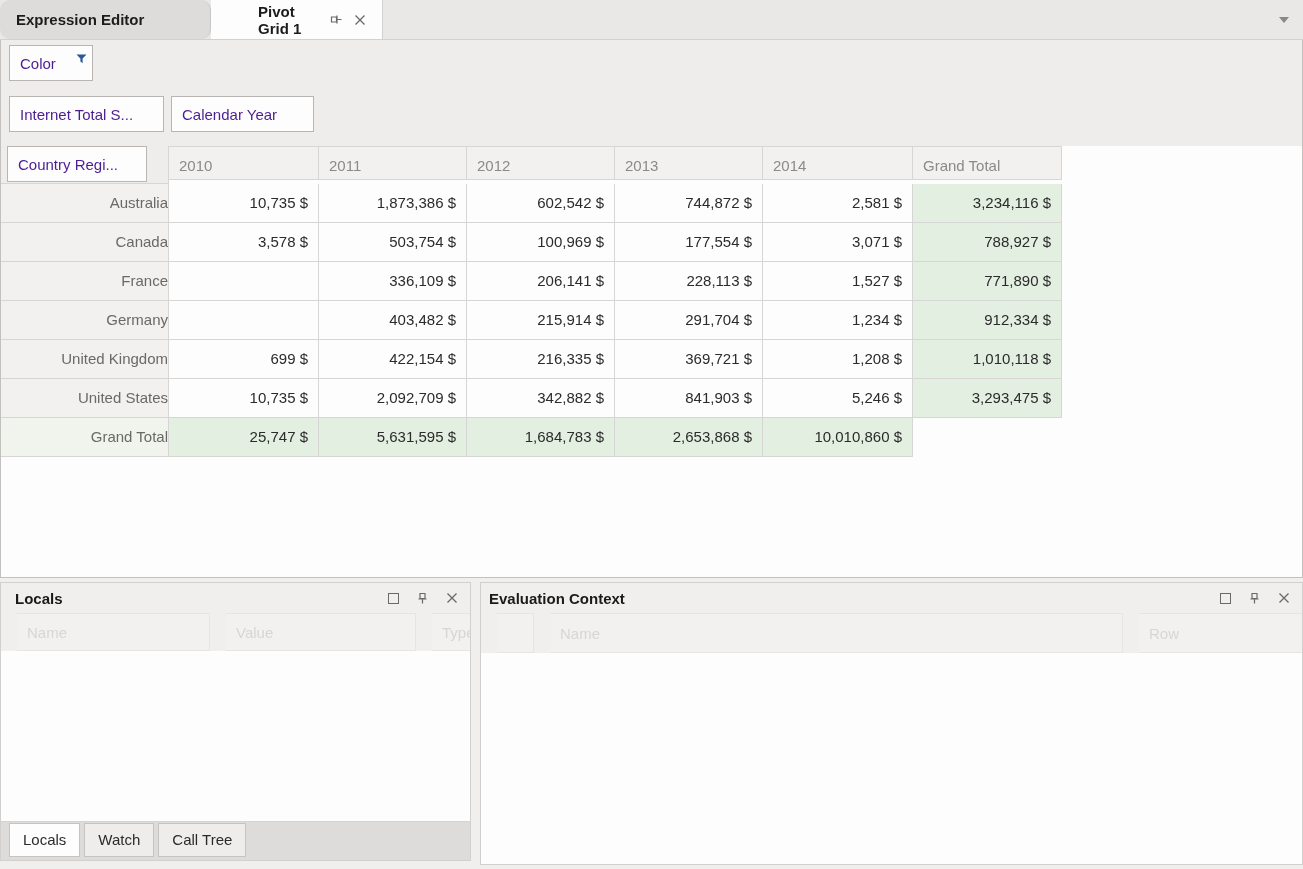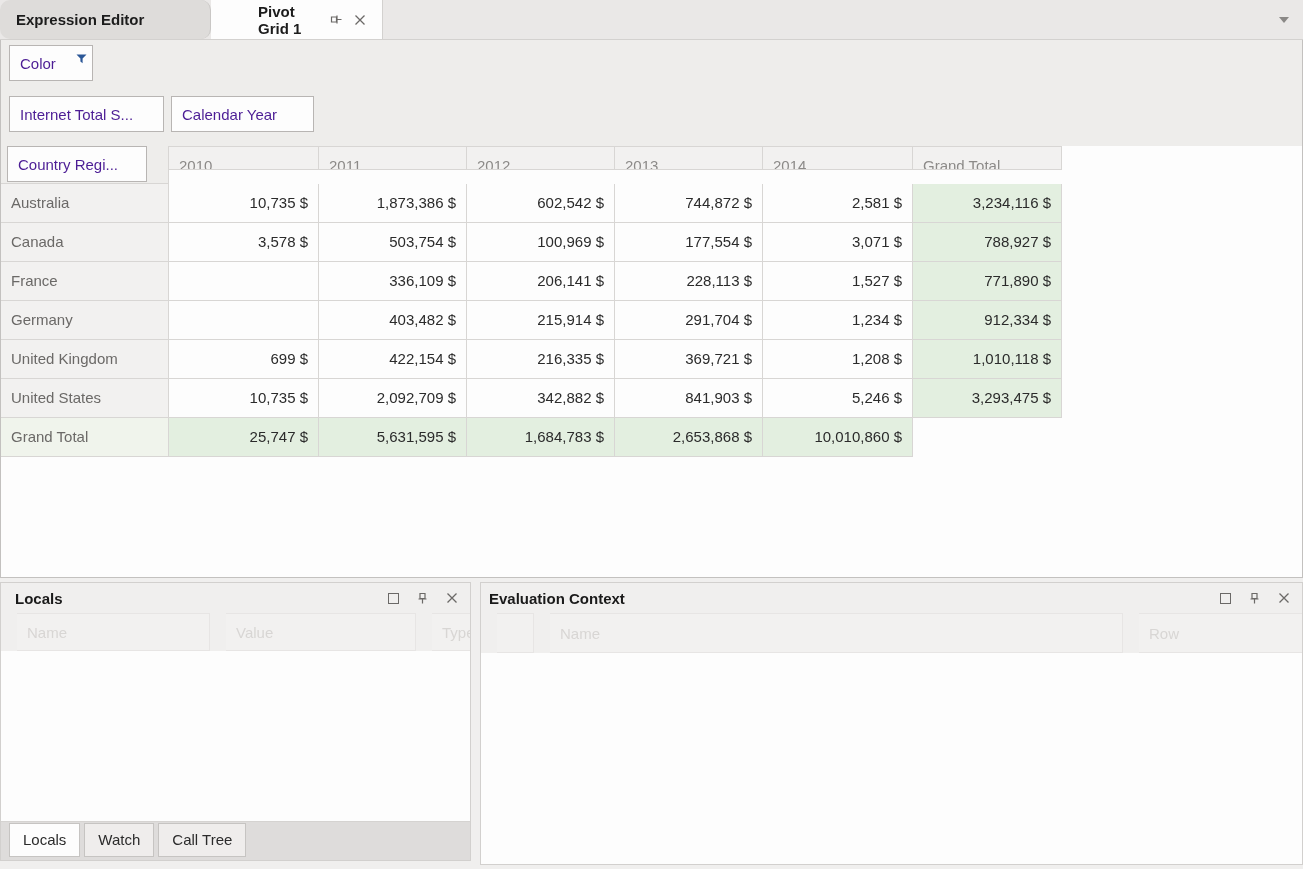--- a/index.html
+++ b/index.html
@@ -52,26 +52,26 @@
   .funnel { position:absolute; top:4px; right:5px; }
 
   .pivot-table {
     display:grid; width:1061px;
     grid-template-columns:168px 150px 148px 148px 148px 150px 149px;
   }
   .pt-cell { font-size:15px; border-right:1px solid #d8d6d4; border-bottom:1px solid #d8d6d4; overflow:hidden; white-space:nowrap; }
   .pt-corner { height:38px; background:#eeedeb; position:relative; }
   .pt-corner .field-btn { left:6px; top:0; width:140px; }
   .pt-colh {
-    height:24px; line-height:37px; padding-left:10px;
+    height:34px; line-height:37px; padding-left:10px;
     background:#f2f1f0; color:#8c8a88; border-top:1px solid #d8d6d4;
   }
   .pt-rowh {
     height:39px; line-height:38px; padding-left:10px;
-    background:#f2f1f0; color:#6b6967;
+    background:#f2f1f0; color:#6b6967;text-align:right;
   }
   .pt-total-rowh { background:#f0f4ec; }
   .pt-val {
     height:39px; line-height:38px; padding-right:10px;
     background:#fdfdfd; color:#2b2b2b; text-align:right;
   }
   .pt-green { background:var(--grand-total-bg); }
 
   
   .dock-panel {

